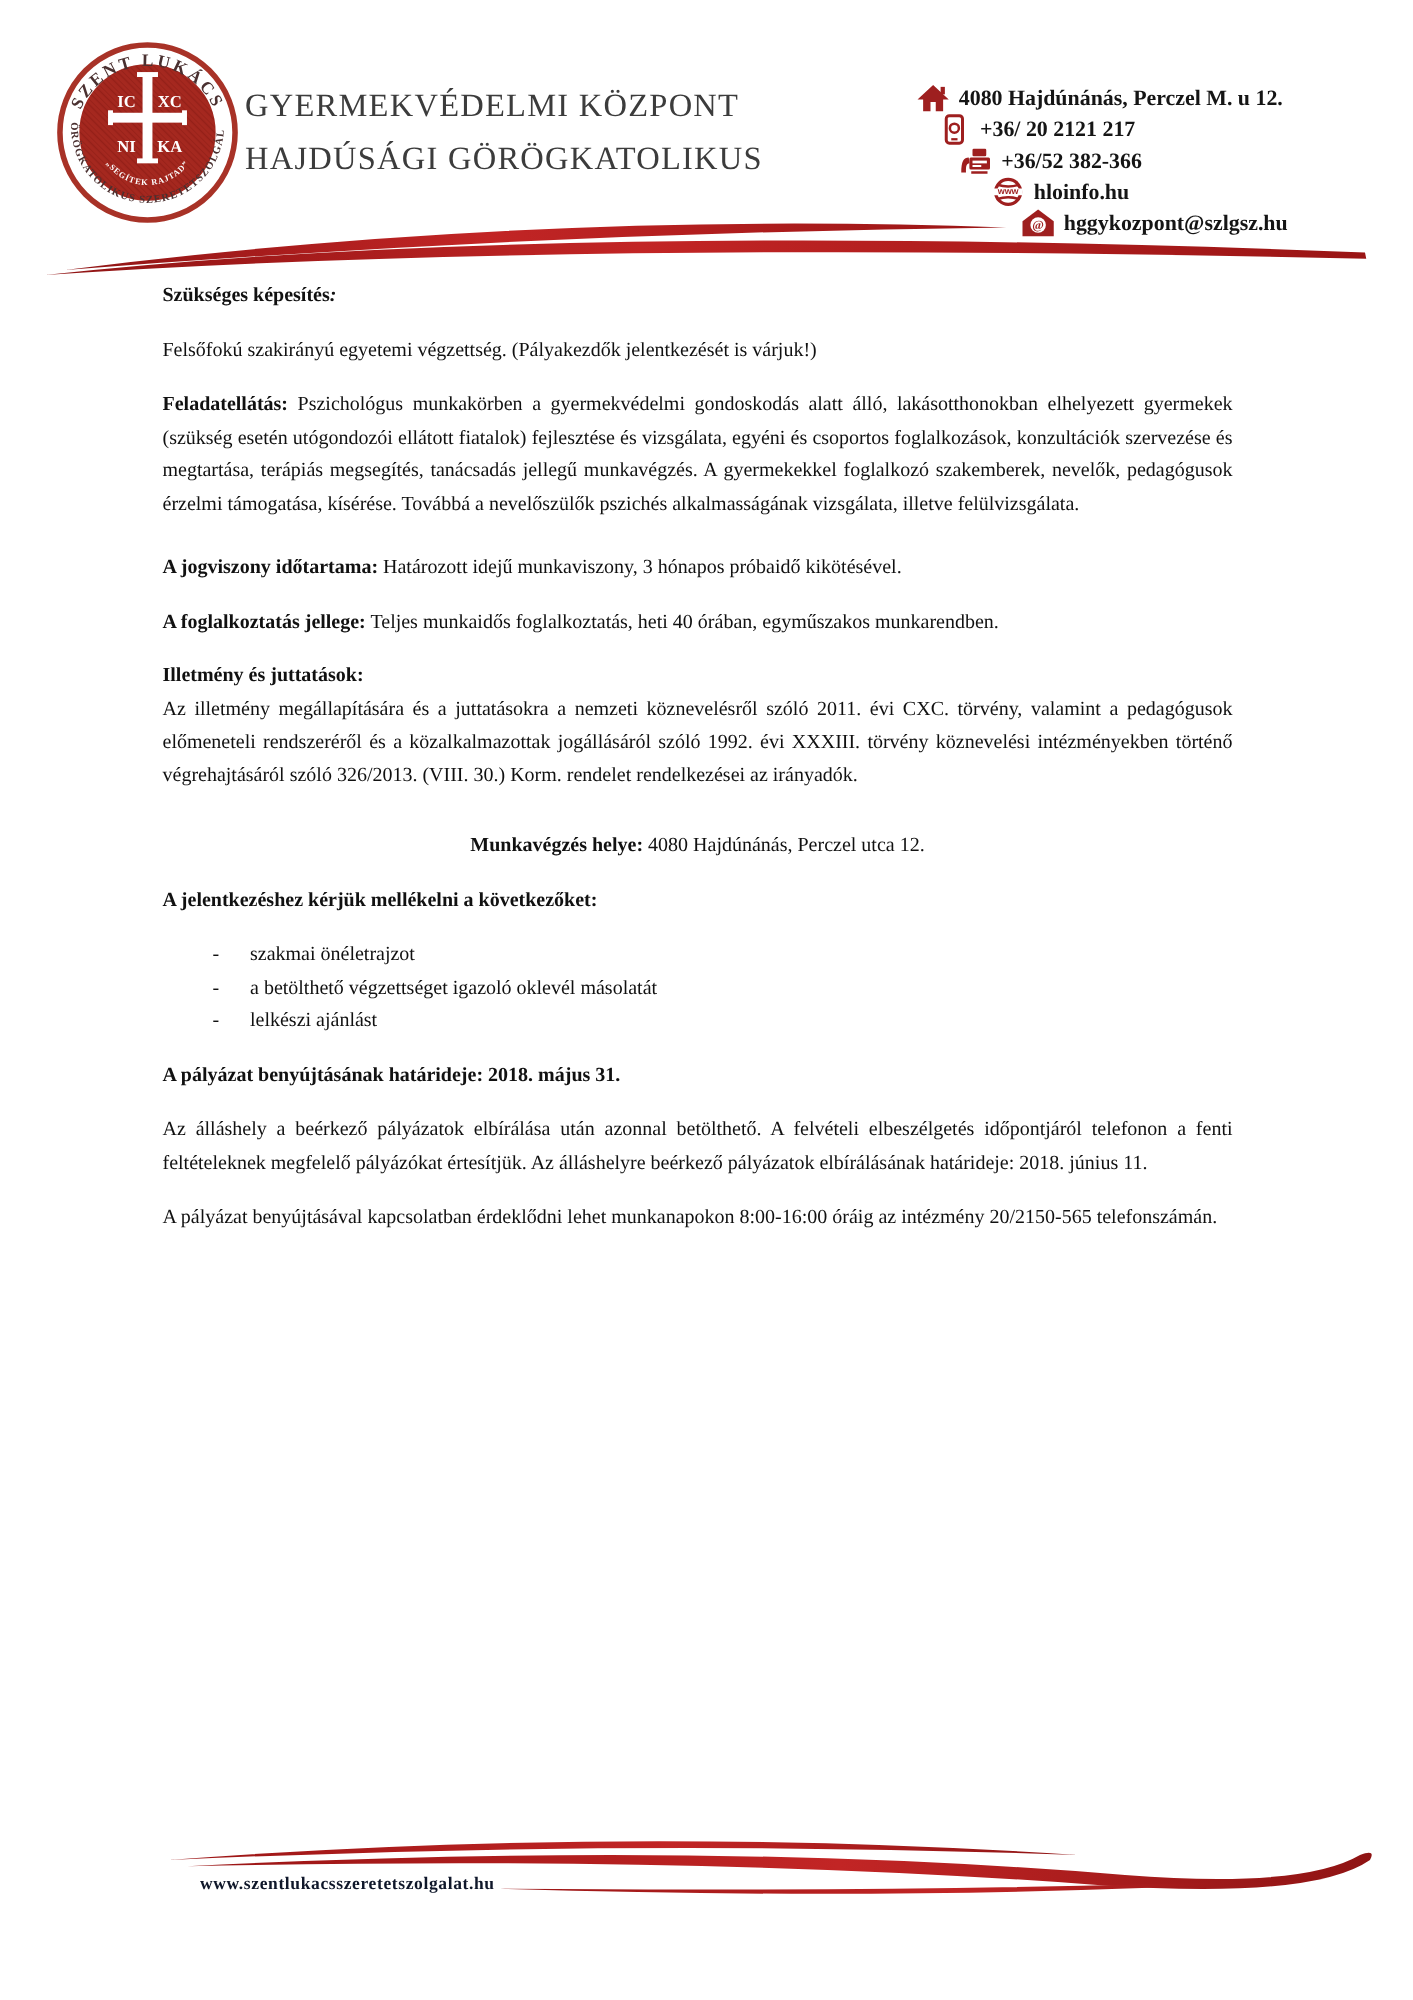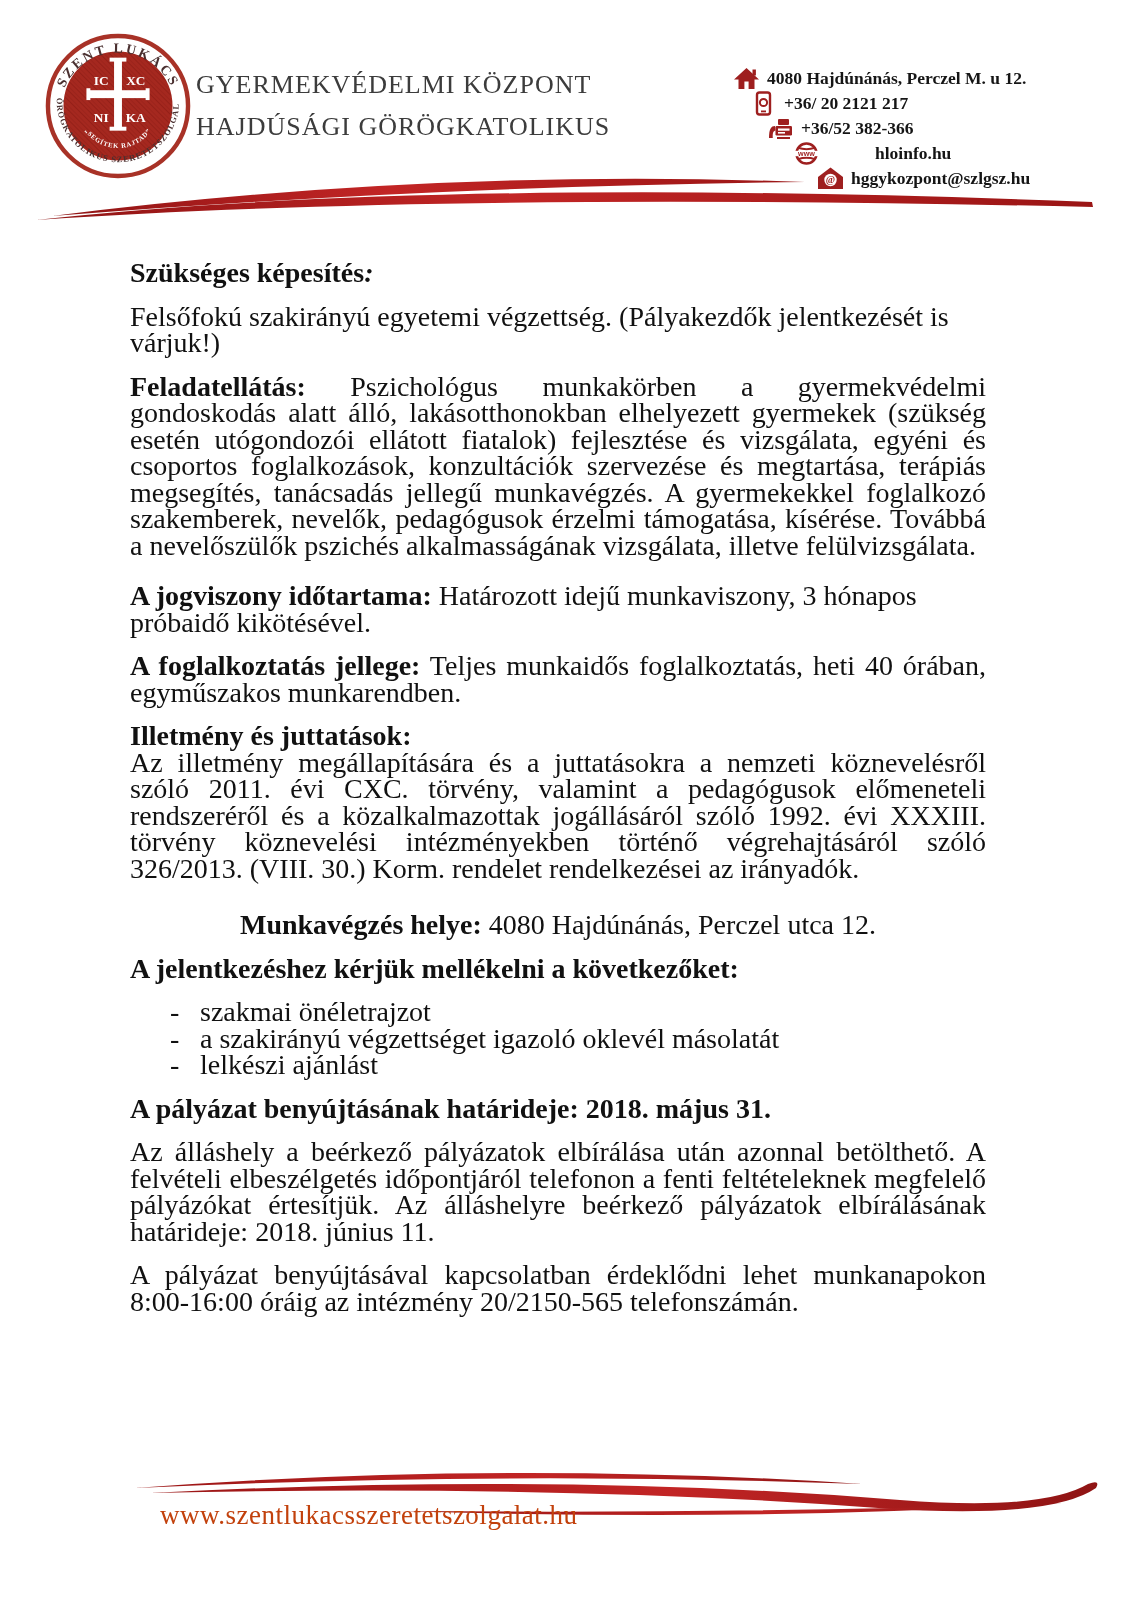--- a/index.html
+++ b/index.html
@@ -6,41 +6,41 @@
   .page{position:relative;width:1130px;height:1600px;background:#ffffff;overflow:hidden;
         font-family:"Liberation Serif", serif;color:#111;}
 
   
   .logo{position:absolute;left:44px;top:32px;width:148px;height:148px;}
   .org-title{position:absolute;left:196px;top:64px;font-size:26px;color:#3c3c3c;
              letter-spacing:1px;line-height:42px;white-space:nowrap;}
   .contact{position:absolute;left:733px;top:66px;font-size:17.5px;font-weight:bold;color:#151515;}
   .contact-row{display:flex;align-items:center;height:25px;white-space:nowrap;}
   .contact-row .cicon{width:27px;height:25px;margin-right:7px;flex:none;}
-  .ind1{padding-left:17px;}.ind2{padding-left:34px;align-items:center;}.ind3{padding-left:60px;gap:48px;}.ind4{padding-left:84px;}
+  .ind1{padding-left:17px;}.ind2{padding-left:34px;align-items:center;}.ind3{padding-left:60px;}.ind4{padding-left:84px;}
 
   .top-swoosh{position:absolute;left:0;top:170px;width:1130px;height:52px;}
 
   
-  .content{position:absolute;left:130px;top:224px;width:856px;font-size:28px;line-height:26.5px;margin-top:36px;}
+  .content{position:absolute;left:130px;top:224px;width:856px;font-size:16px;line-height:26.5px;}
   .content p{margin:0 0 17px 0;}
   .justify{text-align:justify;}
   .gap-a{margin-top:24px !important;}
   .gap-b{margin-top:30px !important;text-align:center;}
   .tight{margin-bottom:0 !important;}
   b.lead{font-weight:bold;}
   .it{font-style:italic;}
   .email-link{color:#0000dd;text-decoration:underline;cursor:pointer;}
   .att-item{display:flex;padding-left:40px;}
   .att-marker{width:30px;flex:none;}
 
   
   .footer-swoosh{position:absolute;left:0;top:1462px;width:1130px;height:75px;}
-  .footer-url{position:absolute;left:160px;top:1500px;font-size:27px;font-weight:normal;
-              color:#c2410c;letter-spacing:0.5px;}
+  .footer-url{position:absolute;left:160px;top:1500px;font-size:14px;font-weight:bold;
+              color:#0f172a;letter-spacing:0.5px;}
 </style>
 </head>
 <body>
 
 <div class="page">
 
   <div class="logo">
     <svg viewBox="0 0 150 150" width="148" height="148">
       <defs>
         <pattern id="sealgrid" width="7" height="7" patternUnits="userSpaceOnUse" patternTransform="rotate(45)">
@@ -171,21 +171,21 @@
 
     <p><b class="lead">A jelentkezéshez kérjük mellékelni a következőket:</b></p>
 
     <div style="margin-bottom:17px;">
       <div class="att-item">
         <span class="att-marker">-</span>
         <span>szakmai önéletrajzot</span>
       </div>
       <div class="att-item">
         <span class="att-marker">-</span>
-        <span>a szakirányú végzettséget igazoló oklevél másolatát</span>
+        <span>a betölthető végzettséget igazoló oklevél másolatát</span>
       </div>
       <div class="att-item">
         <span class="att-marker">-</span>
         <span>lelkészi ajánlást</span>
       </div>
     </div>
 
     <p><b class="lead">A pályázat benyújtásának határideje: 2018. május 31.</b></p>
 
 

